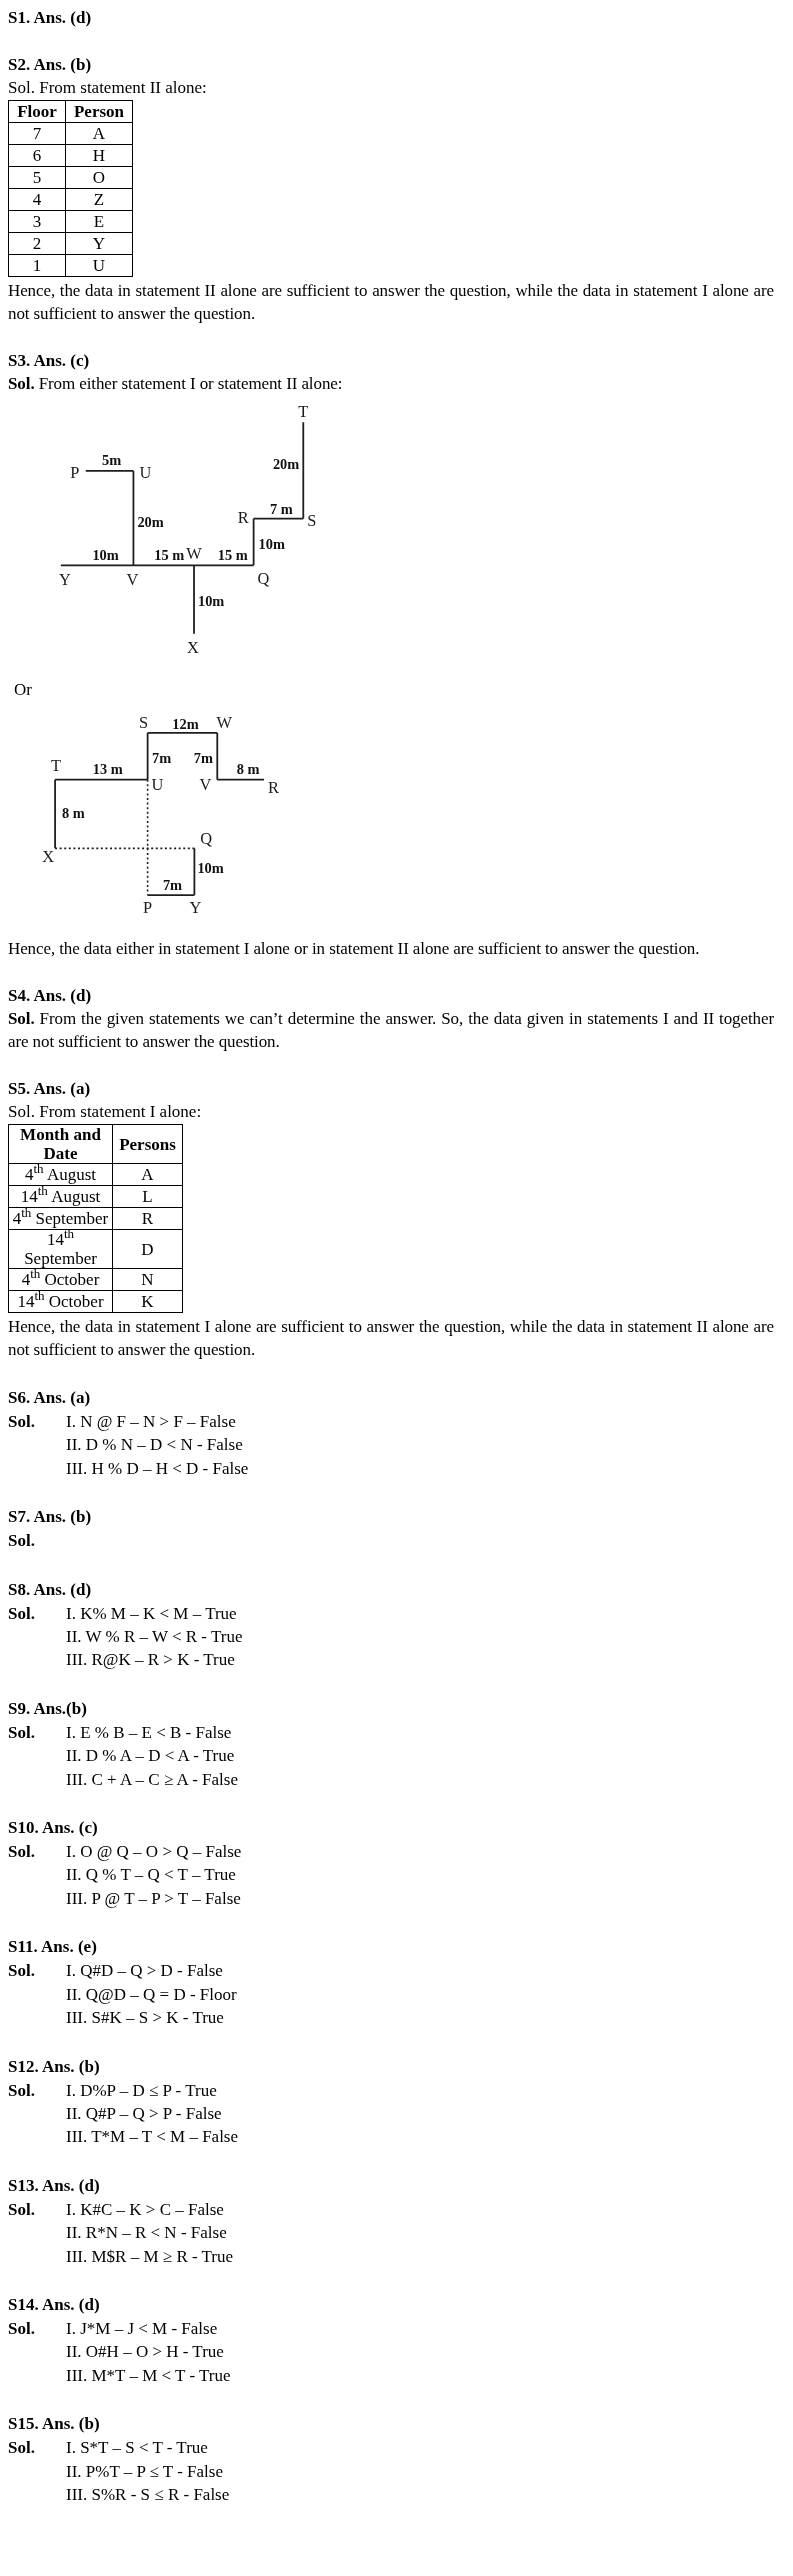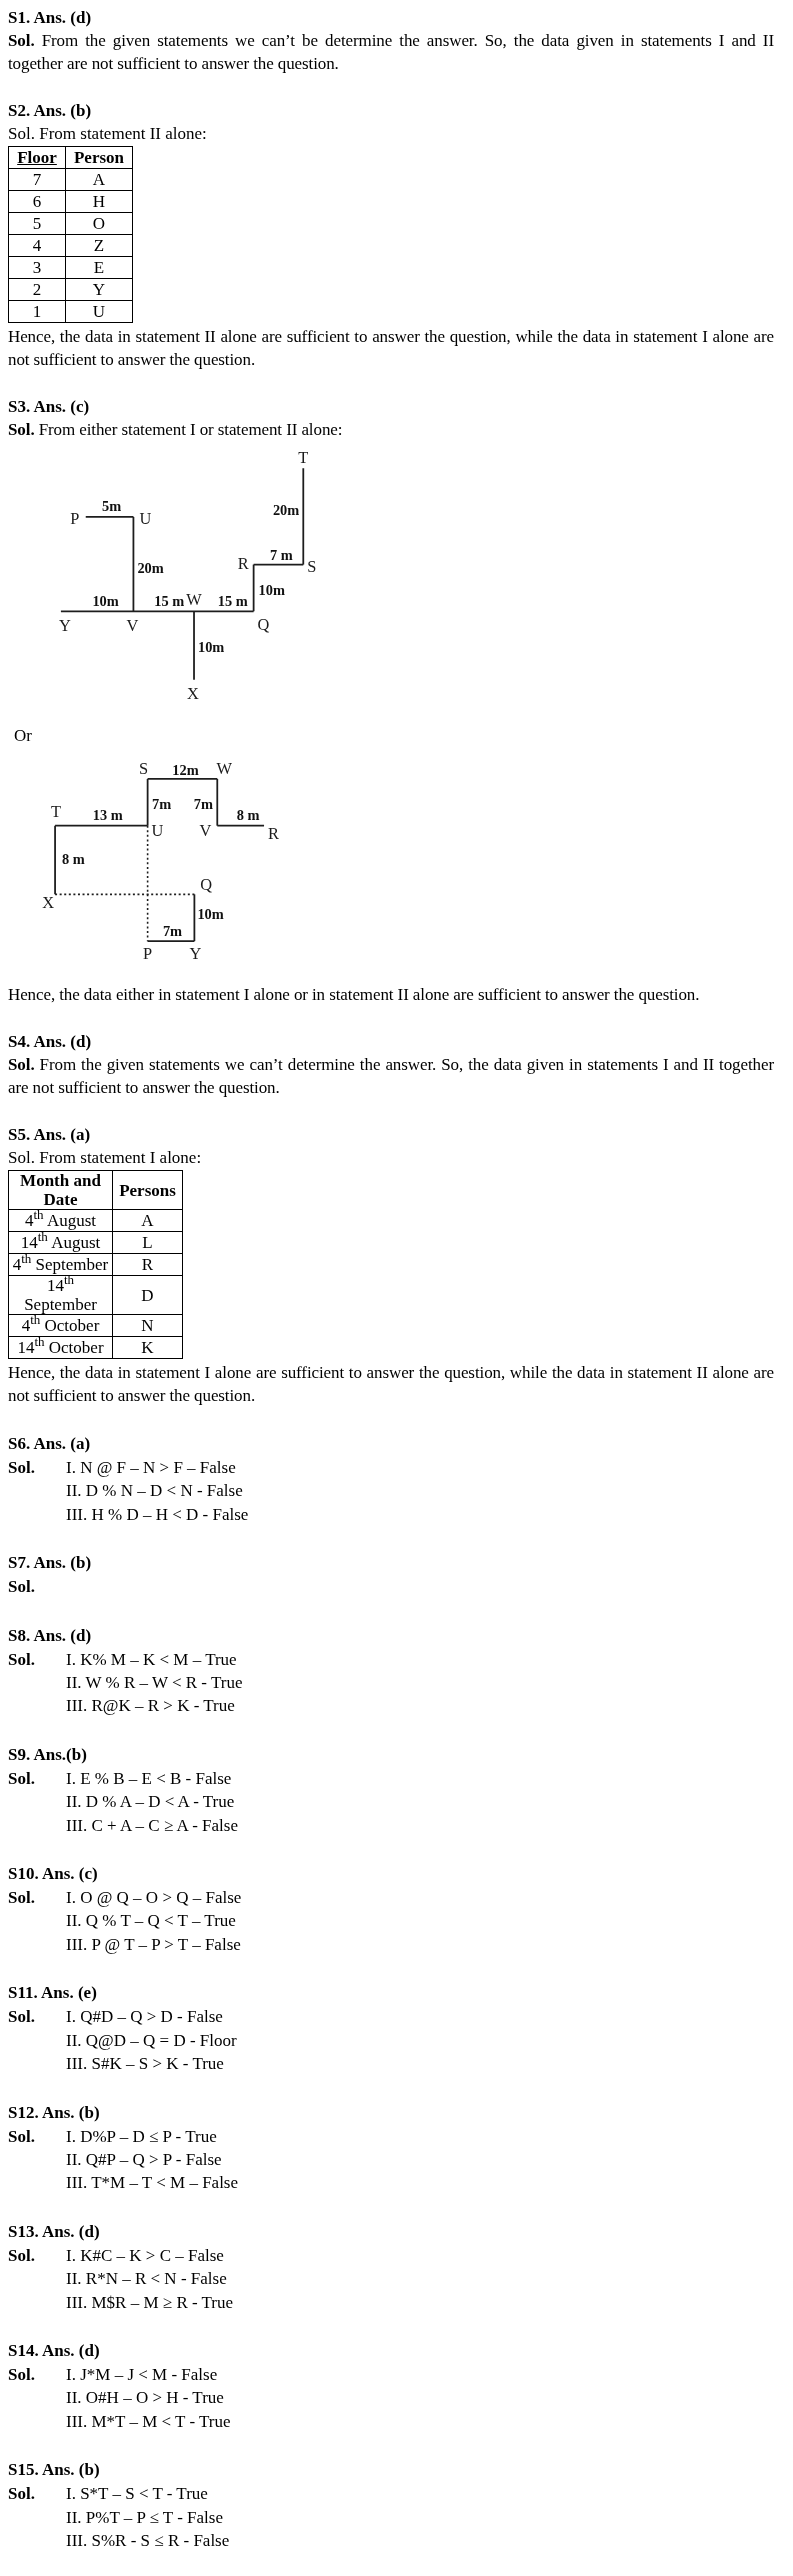--- a/index.html
+++ b/index.html
@@ -15,21 +15,21 @@
   .para .lead { font-weight:bold; }
   .plain { line-height:23px; }
   .sec   { margin-top:24px; }
 
   table.tbl { border-collapse:collapse; margin:1px 0 2px 0; table-layout:fixed; }
   table.tbl th, table.tbl td {
     border:1.6px solid #000; text-align:center; vertical-align:middle;
     height:22px; line-height:19px; font-size:17px; padding:0 2px;
   }
   table.tbl th { font-weight:bold; }
-  .floor-col1 { width:57px;text-decoration:underline; } .floor-col2 { width:67px; }
+  .floor-col1 { width:57px; } .floor-col2 { width:67px; }
   .date-col1 { width:104px; } .date-col2 { width:70px; }
   sup { font-size:13px; vertical-align:super; line-height:0; }
 
   .diagram1 { display:block; margin:8px 0 0 40px; }
   .diagram2 { display:block; margin:10px 0 0 30px; }
   .or-label { margin:18px 0 16px 6px; line-height:23px; }
 
   svg line { stroke:#1d1d1d; stroke-width:1.8; }
   svg line.dotted { stroke-dasharray:2 2.6; stroke-width:1.6; }
   svg text { fill:#1b1b1b; font-family:"Liberation Serif","DejaVu Serif",serif; font-size:16.5px; }
@@ -41,21 +41,20 @@
   .sollines div { line-height:23.4px;margin-left:19px; }
   .hence { margin-top:3px; }
 </style>
 </head>
 <body>
 
 <div class="page">
 
   <section>
     <div class="qhead">S1. Ans. (d)</div>
-    <p class="para"><span class="lead">Sol.</span> <span>From the given statements we can’t be determine the answer. So, the data given in statements I and II together are not sufficient to answer the question.</span></p>
   </section>
 
   <section class="sec">
     <div class="qhead">S2. Ans. (b)</div>
     <p class="plain">Sol. From statement II alone:</p>
     <table class="tbl">
       <tbody>
           <tr>
         <th class="floor-col1">Floor</th>
         <th class="floor-col2">Person</th>

